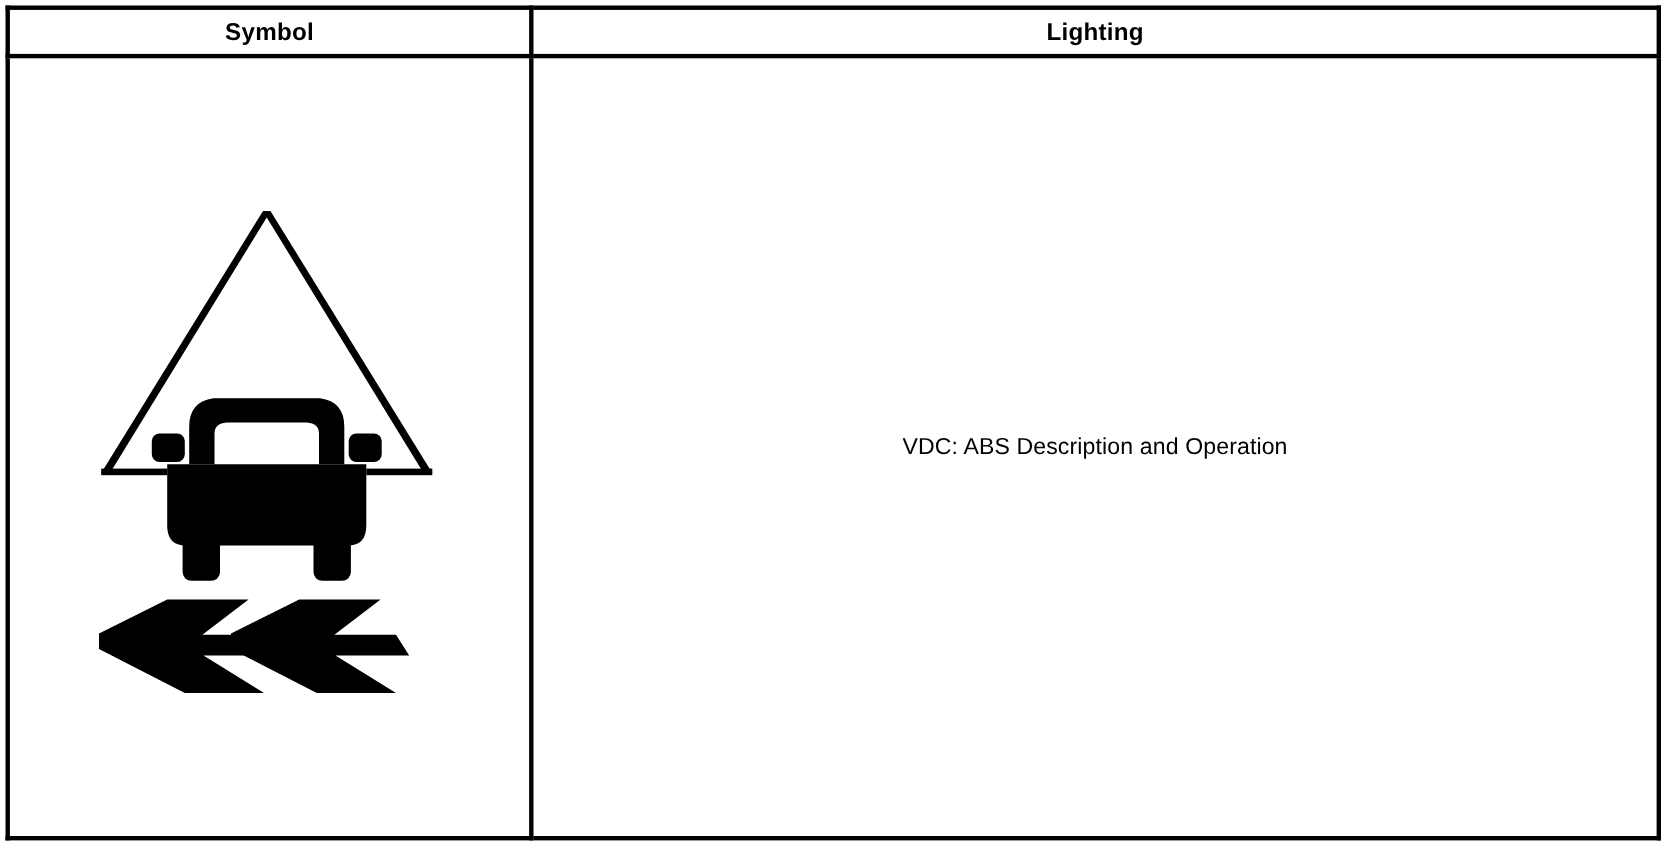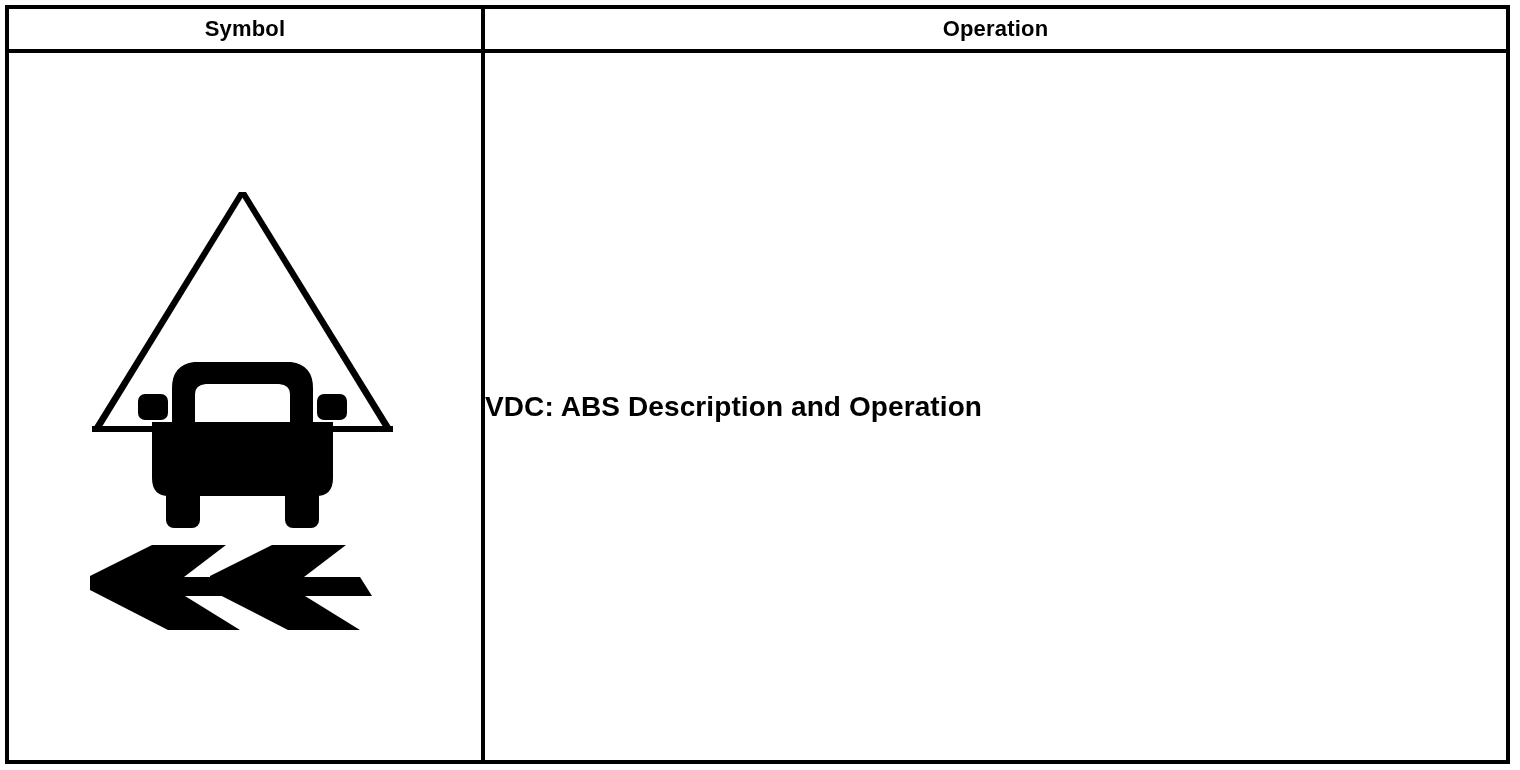--- a/index.html
+++ b/index.html
@@ -51,22 +51,23 @@
     font-weight: bold;
     font-size: 22px;
     letter-spacing: 0.2px;
   }
 
   .sym-cell { text-align: center; }
   .sym-cell-1 { height: 472px; }
   .sym-cell-2 { height: 243px; }
 
   .ref-cell {
-    font-size: 28px;
-    font-weight: bold;
+    text-align: center;
+    font-size: 21px;
+    font-weight: normal;
     letter-spacing: 0.1px;
     padding: 0 18px;
   }
 
   .sym-wrap {
     display: flex;
     align-items: center;
     justify-content: center;
     width: 100%;
     height: 100%;
@@ -82,21 +83,21 @@
 
   <table class="symbol-table">
     <colgroup>
       <col class="c-symbol">
       <col class="c-ref">
     </colgroup>
 
     <thead>
       <tr>
         <th class="hdr-cell">Symbol</th>
-        <th class="hdr-cell">Operation</th>
+        <th class="hdr-cell">Lighting</th>
       </tr>
     </thead>
 
     <tbody>
 
       <tr>
         <td class="sym-cell sym-cell-1">
           <div class="sym-wrap">
             <svg class="icon-vdc" width="330" height="450" viewBox="0 0 330 450" aria-hidden="true">
 

